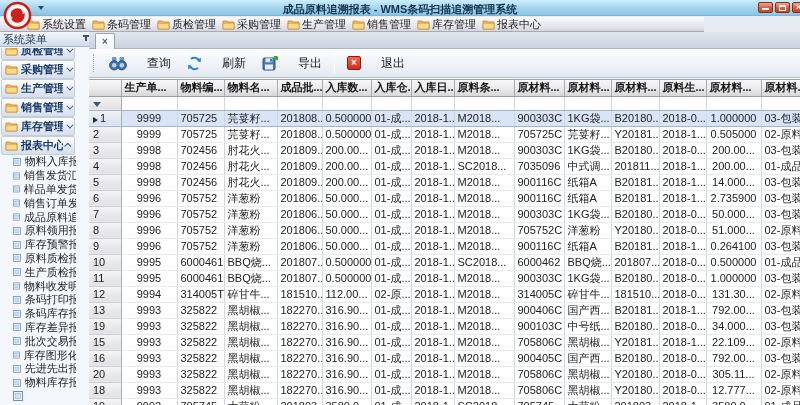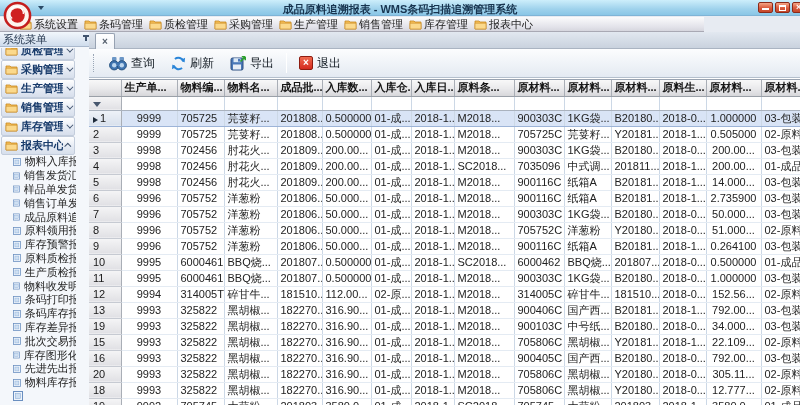--- a/index.html
+++ b/index.html
@@ -18,21 +18,21 @@
   .win-btn { width:15px; height:11px; border:1px solid #8a2a1a; border-radius:2px;
     background:linear-gradient(#f5a585,#d95b3d 55%,#c4472b); position:relative; }
   .win-btn .g-min { position:absolute; left:3px; bottom:2px; width:7px; height:2px; background:#fff; }
   .win-btn .g-max { position:absolute; left:3px; top:2px; width:7px; height:6px; border:1px solid #fff; border-top-width:2px; }
   .win-btn .g-close { position:absolute; left:3px; top:-1px; color:#fff; font-weight:bold; font-size:9px; }
   .win-btn.cut { margin-right:-7px; }
 
   
   .menubar { position:absolute; left:0; top:17px; width:704px; height:15px;
     background:linear-gradient(#fbfbfc,#e3e3ea 70%,#d6d6de); border-bottom:1px solid #a9a9b4;
-    display:flex; align-items:center; padding-left:16px; }
+    display:flex; align-items:center; padding-left:24px; }
   .menu-item { display:flex; align-items:center; gap:2px; padding:0 3px; height:15px; cursor:default; white-space:nowrap; }
   .menu-item span { font-size:11px; color:#1b1b1b; }
 
   
   .content { position:absolute; left:0; top:32px; width:800px; height:373px; }
 
   
   .sidebar { position:absolute; left:0; top:0; width:104px; height:373px; background:#f4f7fb; border-right:1px solid #8fa0b8; }
   .sidebar-header { height:15px; background:linear-gradient(#f2f7fc,#cfdcec); border-bottom:1px solid #a9b8cc;
     display:flex; align-items:center; padding:0 3px; color:#24364e; }
@@ -64,21 +64,21 @@
   .main { position:absolute; left:89px; top:0; width:711px; height:373px; background:#fff; }
   .tabbar { height:17px; background:linear-gradient(#e2e8f0,#c9d2de); border-bottom:1px solid #aab4c2; position:relative; }
   .tab { position:absolute; left:6px; top:1px; height:16px; background:linear-gradient(#ffffff,#f2f5f9);
     border:1px solid #97a2b2; border-bottom:none; border-radius:2px 2px 0 0;
     display:flex; align-items:center; gap:5px; padding:0 6px; font-size:11px; color:#1c1c1c; }
   .tab-close { color:#55606e; font-weight:bold; font-size:10px; }
 
   .toolbar { height:29px; background:linear-gradient(#fcfdfe,#e4eaf2); border-bottom:1px solid #b4bfcc;
     display:flex; align-items:center; gap:2px; padding-left:4px; }
   .grip { width:3px; height:18px; border-left:1px dotted #9aa6b6; margin-right:4px; }
-  .tb-btn { display:flex; align-items:center; gap:4px; padding:2px 7px; border-radius:2px; font-size:12px; color:#101820; }
+  .tb-btn { display:flex; align-items:center; gap:20px; padding:2px 7px; border-radius:2px; font-size:12px; color:#101820; }
   .tb-sep { width:1px; height:20px; background:#c2cbd8; border-right:1px solid #fff; margin:0 3px; }
   .exit-glyph { width:14px; height:14px; background:linear-gradient(#ef6a4f,#d42a1e); border:1px solid #8e1c10; border-radius:2px;
     color:#fff; font-weight:bold; font-size:10px; line-height:12px; text-align:center; }
 
   
   .grid { position:absolute; left:0; top:47px; width:794px; height:326px; overflow:hidden; background:#fff; border-top:1px solid #98a2b0; }
   table { border-collapse:collapse; table-layout:fixed; width:732px; }
   col.c0{width:32px} col.c1{width:56px} col.c2{width:47px} col.c3{width:53px} col.c4{width:45px}
   col.c5{width:49px} col.c6{width:40px} col.c7{width:43px} col.c8{width:60px} col.c9{width:50px}
   col.c10{width:47px} col.c11{width:48px} col.c12{width:47px} col.c13{width:55px} col.c14{width:60px}
@@ -729,21 +729,21 @@
               <td>碎甘牛...</td>
               <td>181510...</td>
               <td class="num">112.00...</td>
               <td>02-原...</td>
               <td>2018-1...</td>
               <td>M2018...</td>
               <td>314005C</td>
               <td>碎甘牛...</td>
               <td>181510...</td>
               <td>2018-0...</td>
-              <td class="num">152.56...</td>
+              <td class="num">131.30...</td>
               <td>02-原料库...</td>
             </tr>
 
             <tr class="data-row">
               <td class="rowhdr"><span>13</span></td>
               <td class="num">9993</td>
               <td>325822</td>
               <td>黑胡椒...</td>
               <td>182270...</td>
               <td class="num">316.90...</td>

